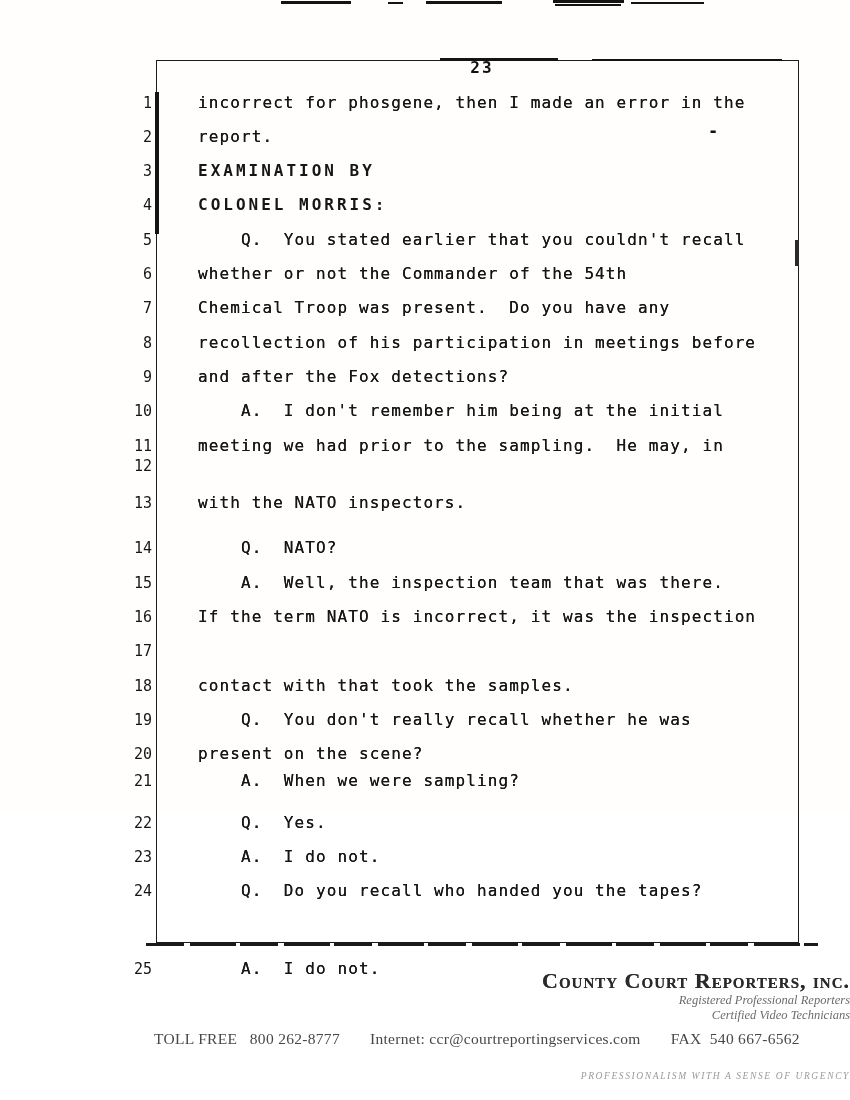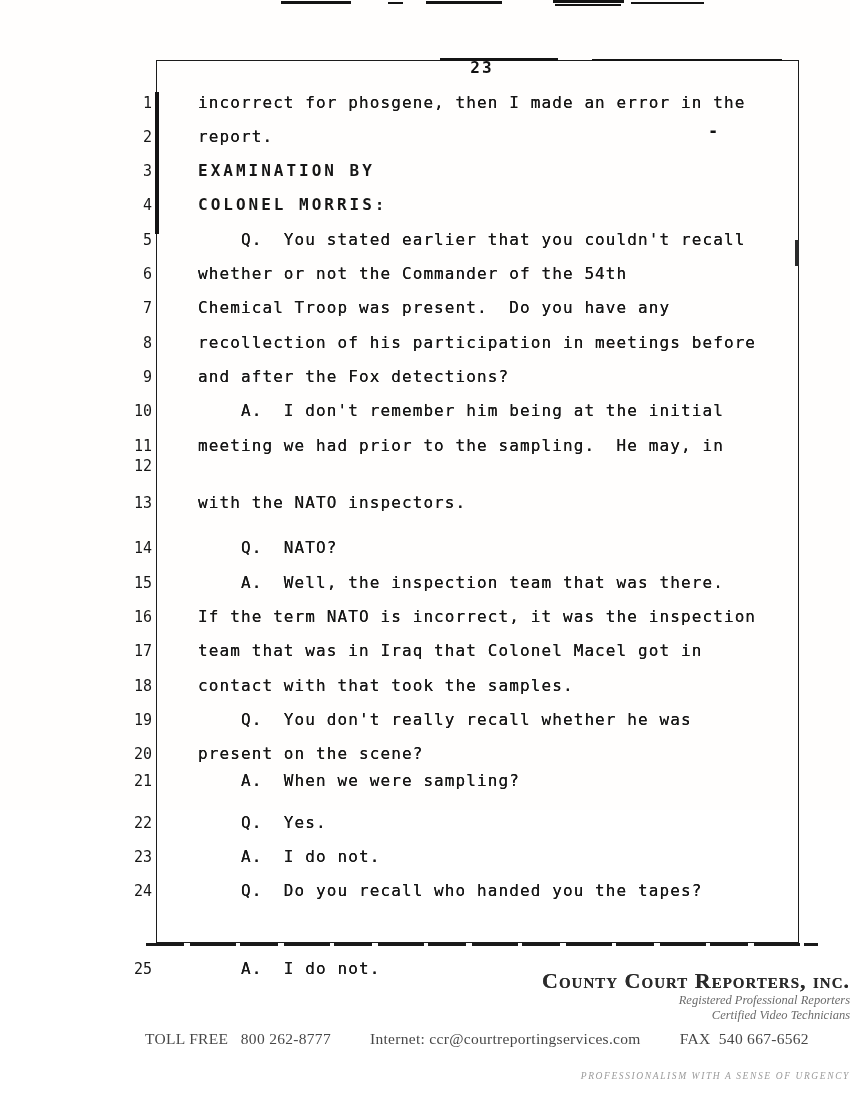--- a/index.html
+++ b/index.html
@@ -82,21 +82,21 @@
     text-shadow: 0 0 0.5px #555;
   }
   .subline {
     font-style: italic;
     font-size: 12.5px;
     line-height: 15px;
     color: #6b6b6b;
     filter: blur(0.3px);
   }
   .contact {
-    display: flex; justify-content: center; gap: 39px;
+    display: flex; justify-content: center; gap: 30px;
     margin-top: 6px;
     font-size: 15.5px; line-height: 20px;
     letter-spacing: 0.3px;
     color: #474747;
     white-space: pre;
     filter: blur(0.25px);
   }
   .motto {
     margin-top: 22px;
     font-style: italic;
@@ -189,21 +189,20 @@
       <div class="row" style="top: 571.7px;">
         <span class="num">15</span>
         <span class="txt">    A.  Well, the inspection team that was there.</span>
       </div>
       <div class="row" style="top: 606px;">
         <span class="num">16</span>
         <span class="txt">If the term NATO is incorrect, it was the inspection</span>
       </div>
       <div class="row" style="top: 640.3px;">
         <span class="num">17</span>
-        <span class="txt">team that was in Iraq that Colonel Macel got in</span>
       </div>
       <div class="row" style="top: 674.6px;">
         <span class="num">18</span>
         <span class="txt">contact with that took the samples.</span>
       </div>
       <div class="row" style="top: 708.9px;">
         <span class="num">19</span>
         <span class="txt">    Q.  You don't really recall whether he was</span>
       </div>
       <div class="row" style="top: 743.2px;">

